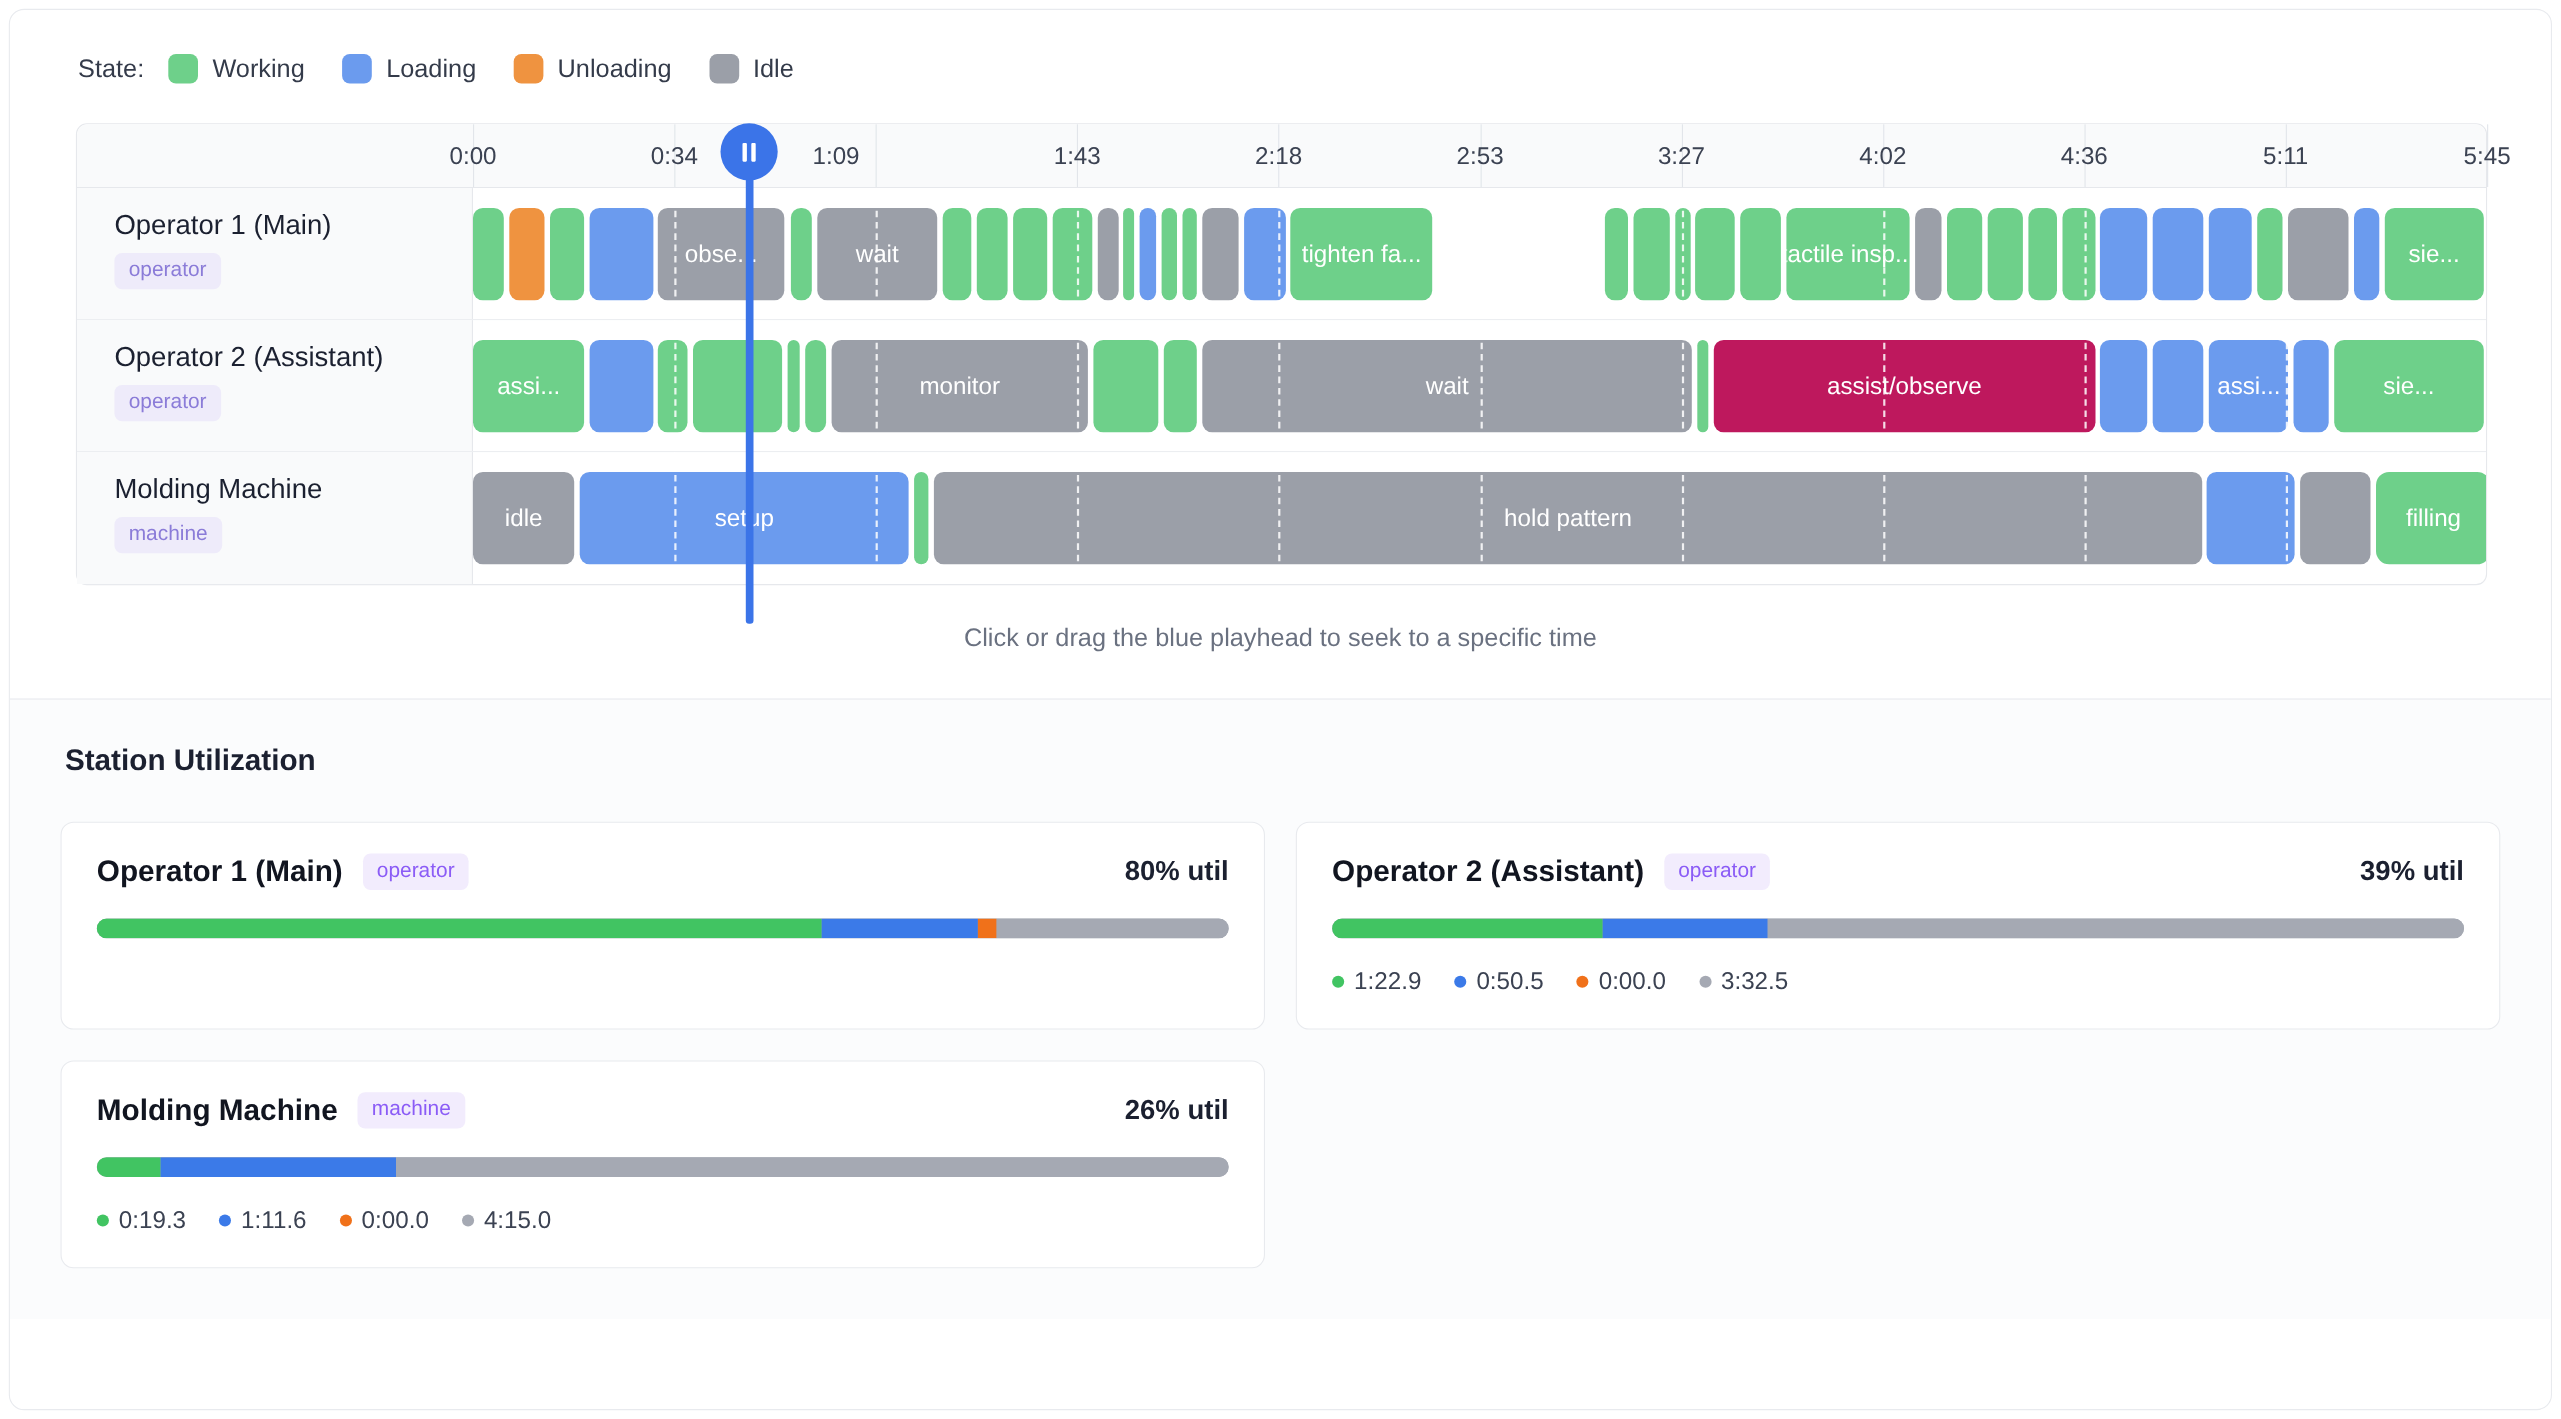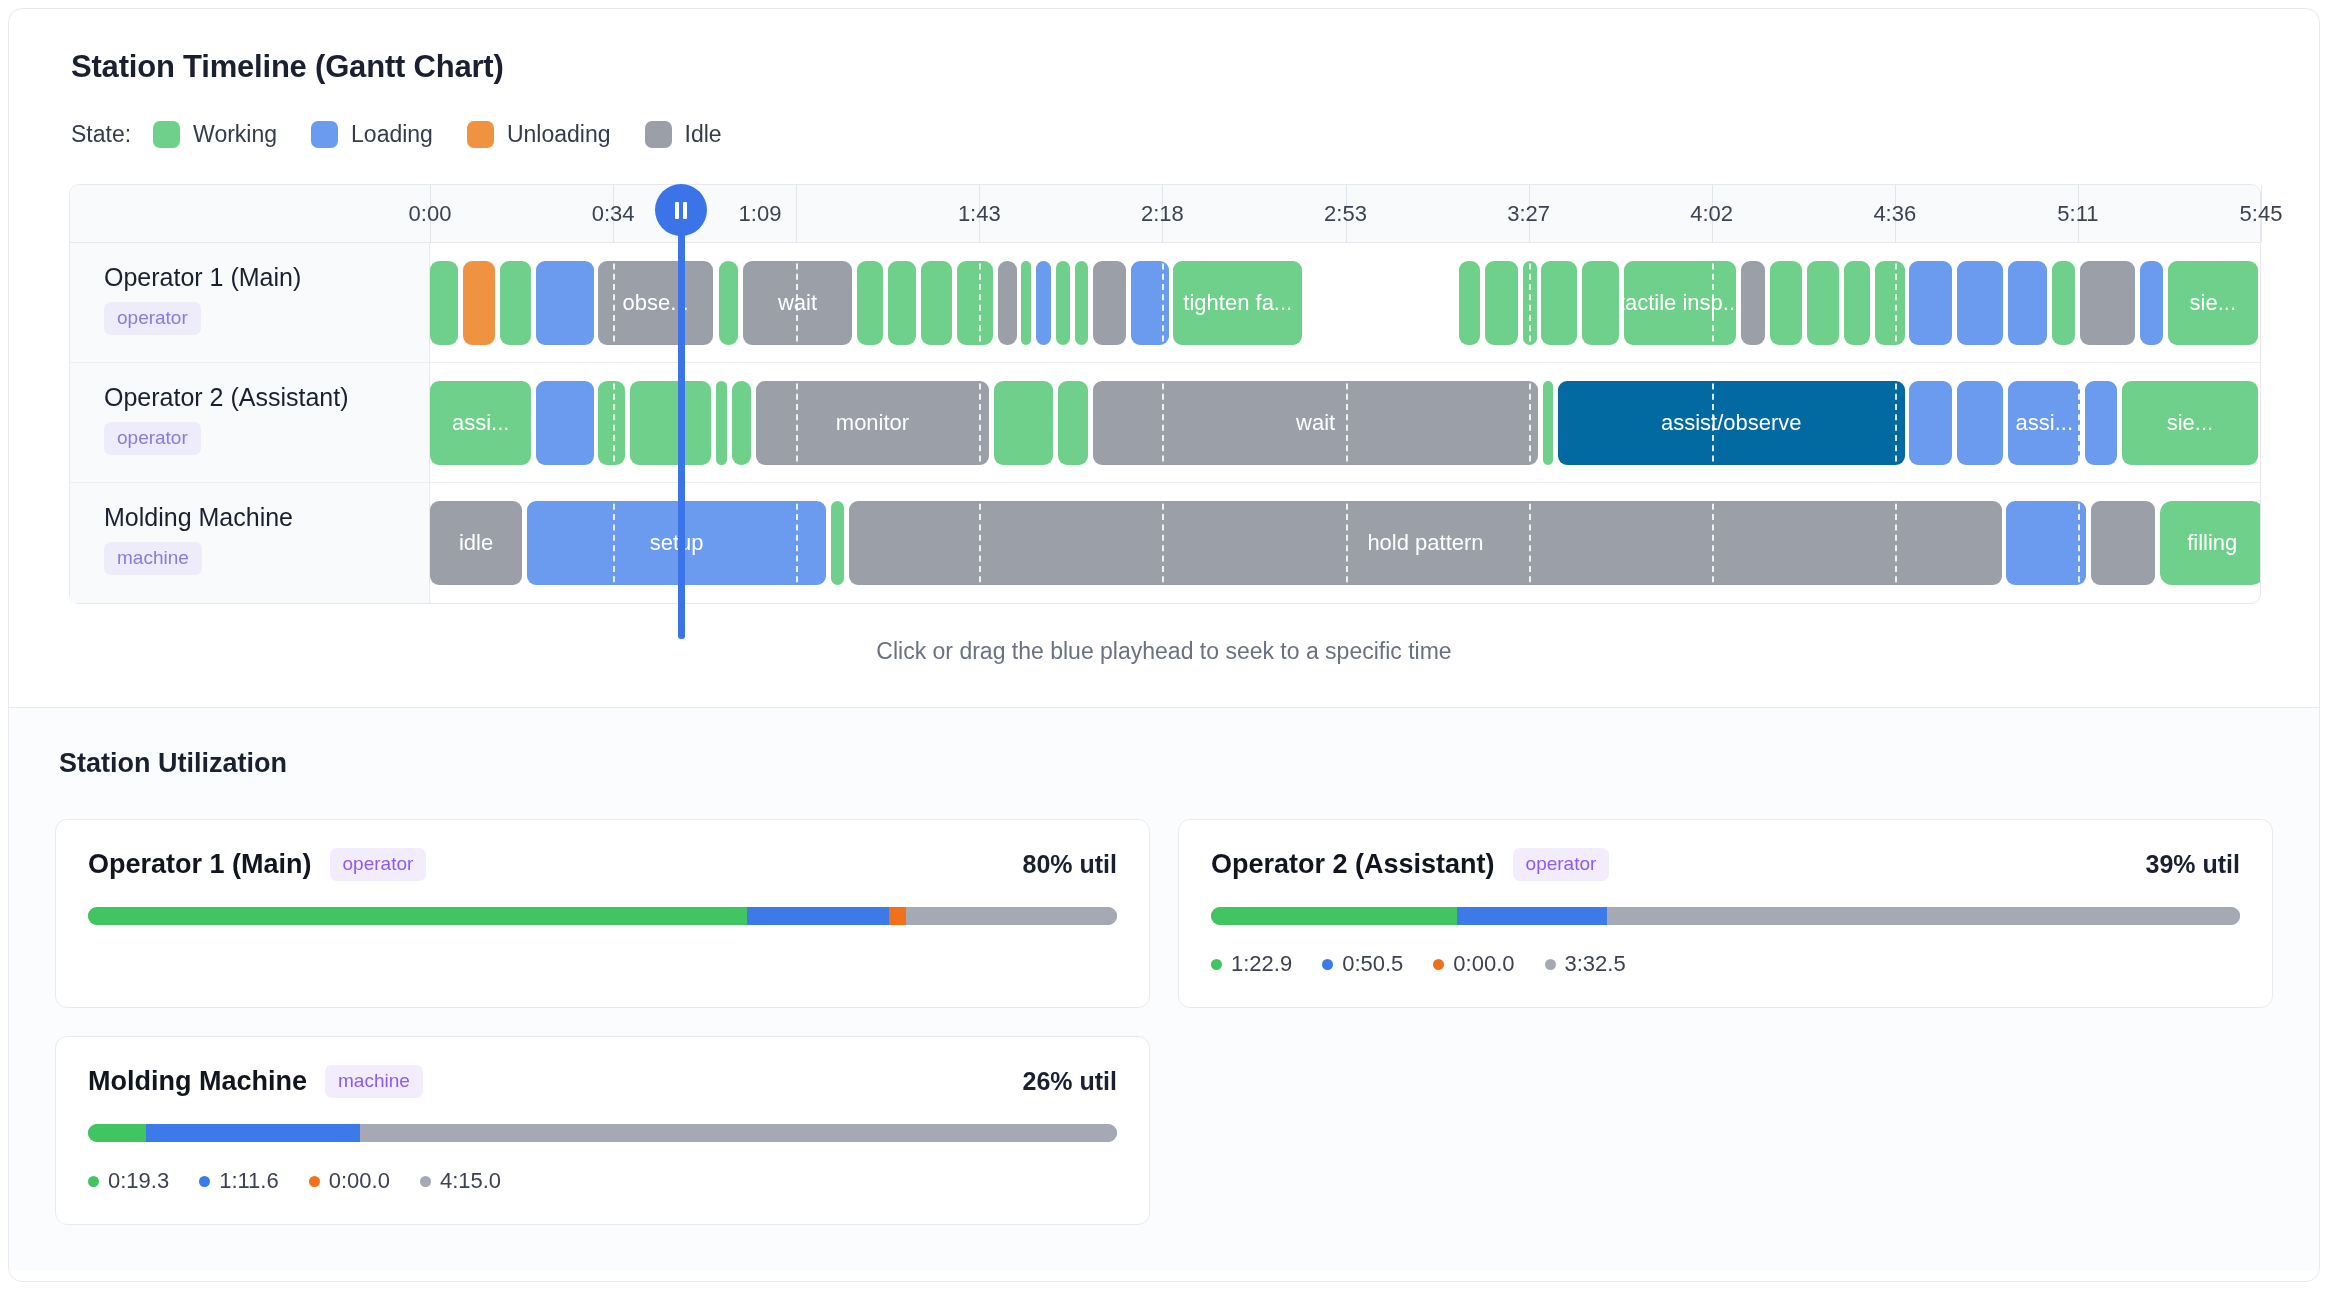--- a/index.html
+++ b/index.html
@@ -267,21 +267,20 @@
   }
 </style>
 </head>
 <body>
 
 <div id="root">
   <div class="outer-card">
 
     <div class="gantt-panel">
 
-      <h1 class="panel-title">Station Timeline (Gantt Chart)</h1>
 
       <div class="legend-row">
         <span class="legend-label">State:</span>
         <div id="legend-items" style="display:flex;">
             <div class="legend-item">
               <span class="legend-swatch" style="background:#6ed08a"></span>
               <span class="legend-text">Working</span>
             </div>
             <div class="legend-item">
               <span class="legend-swatch" style="background:#6b9bee"></span>
@@ -402,21 +401,21 @@
                 <div class="seg" style="left: 302.115px; width: 18.972px; background: rgb(110, 208, 138);"></div>
                 <div class="seg" style="left: 325.918px; width: 233.199px; background: rgb(155, 159, 168);">
                   <span>monitor</span>
                 </div>
                 <div class="seg" style="left: 563.948px; width: 59.254px; background: rgb(110, 208, 138);"></div>
                 <div class="seg" style="left: 628.033px; width: 29.958px; background: rgb(110, 208, 138);"></div>
                 <div class="seg" style="left: 662.822px; width: 445.595px; background: rgb(155, 159, 168);">
                   <span>wait</span>
                 </div>
                 <div class="seg" style="left: 1113.25px; width: 9.817px; background: rgb(110, 208, 138);"></div>
-                <div class="seg" style="left: 1127.9px; width: 346.721px; background: #0369a1; align-items: center;">
+                <div class="seg" style="left: 1127.9px; width: 346.721px; background: #be185d; align-items: center;">
                   <span>assist/observe</span>
                 </div>
                 <div class="seg" style="left: 1479.45px; width: 42.775px; background: rgb(107, 155, 238);"></div>
                 <div class="seg" style="left: 1527.05px; width: 46.437px; background: rgb(107, 155, 238);"></div>
                 <div class="seg" style="left: 1578.32px; width: 72.071px; background: rgb(107, 155, 238);">
                   <span>assi...</span>
                 </div>
                 <div class="seg" style="left: 1655.22px; width: 31.789px; background: rgb(107, 155, 238);"></div>
                 <div class="seg" style="left: 1691.84px; width: 136.156px; background: rgb(110, 208, 138);">
                   <span>sie...</span>

